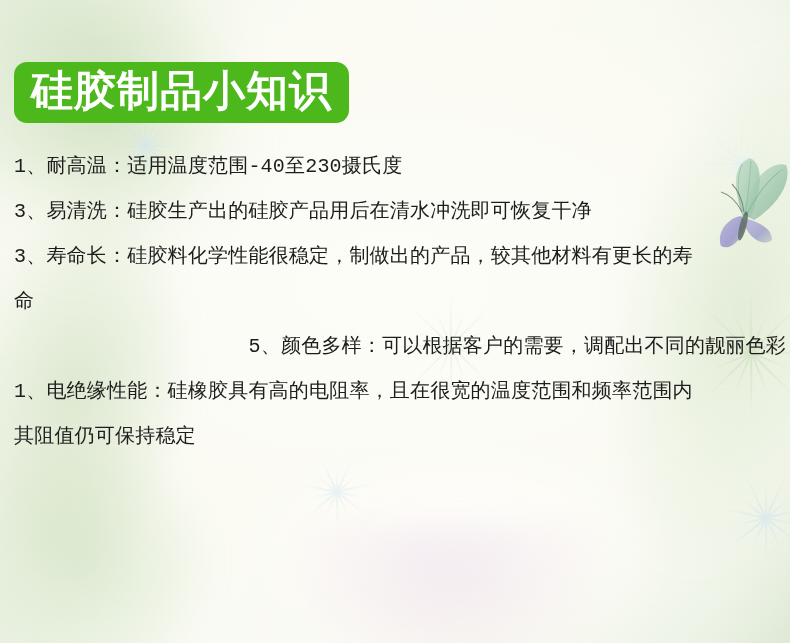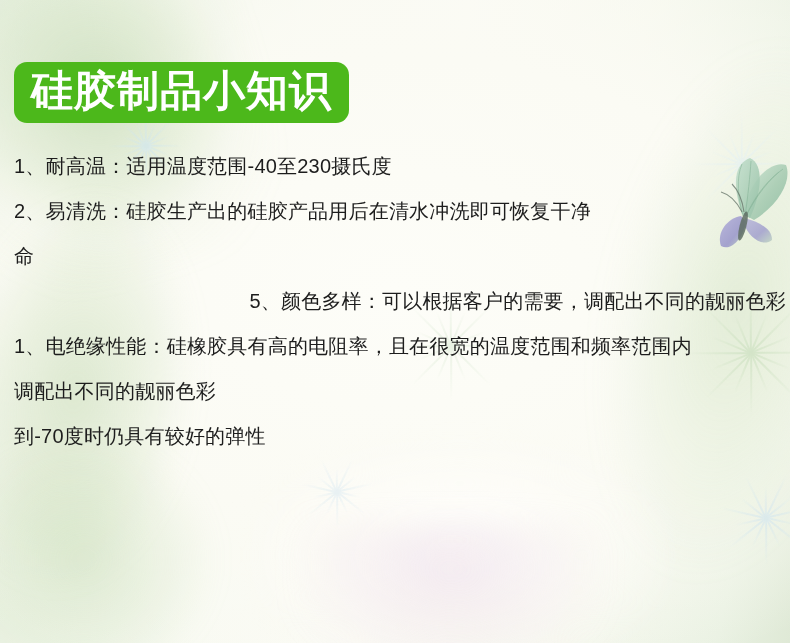--- a/index.html
+++ b/index.html
@@ -145,21 +145,21 @@
     width: 772px;
     list-style: none;
   }
   .body-line {
     font-size: 20px;
     line-height: 45px;
     height: 45px;
     color: #1d1d1d;
     white-space: nowrap;
     letter-spacing: 0.2px;
-    font-family: Liberation Sans, sans-serif;
+    font-family: Liberation Mono, monospace;
   }
   .body-line.cont {
     
   }
 </style>
 </head>
 <body>
 
 <div id="poster" style="background-color: rgb(247, 248, 242);">
 
@@ -323,22 +323,22 @@
   </svg>
 
   <div id="content">
 
     <div id="title-badge" style="background: rgb(76, 184, 27);">
       <span id="title-text" style="color: rgb(255, 255, 255);">硅胶制品小知识</span>
     </div>
 
     <div id="body-list">
         <div class="body-line" style="color: rgb(29, 29, 29);">1、耐高温：适用温度范围-40至230摄氏度</div>
-        <div class="body-line" style="color: rgb(29, 29, 29);">2、易清洗：硅胶生产出的硅胶产品用后在清水冲洗即可恢复干净</div>
+        <div class="body-line" style="color: rgb(29, 29, 29);">3、易清洗：硅胶生产出的硅胶产品用后在清水冲洗即可恢复干净</div>
+        <div class="body-line" style="color: rgb(29, 29, 29);">3、寿命长：硅胶料化学性能很稳定，制做出的产品，较其他材料有更长的寿</div>
         <div class="body-line cont" style="color: rgb(29, 29, 29);">命</div>
         <div class="body-line" style="color: rgb(29, 29, 29); text-align: right;">5、颜色多样：可以根据客户的需要，调配出不同的靓丽色彩</div>
         <div class="body-line" style="color: rgb(29, 29, 29);">1、电绝缘性能：硅橡胶具有高的电阻率，且在很宽的温度范围和频率范围内</div>
-        <div class="body-line cont" style="color: rgb(29, 29, 29);">调配出不同的靓丽色彩</div>
-        <div class="body-line cont" style="color: rgb(29, 29, 29);">到-70度时仍具有较好的弹性</div>
+        <div class="body-line cont" style="color: rgb(29, 29, 29);">其阻值仍可保持稳定</div>
       </div>
 
   </div>
 </div>
 
 </body></html>

